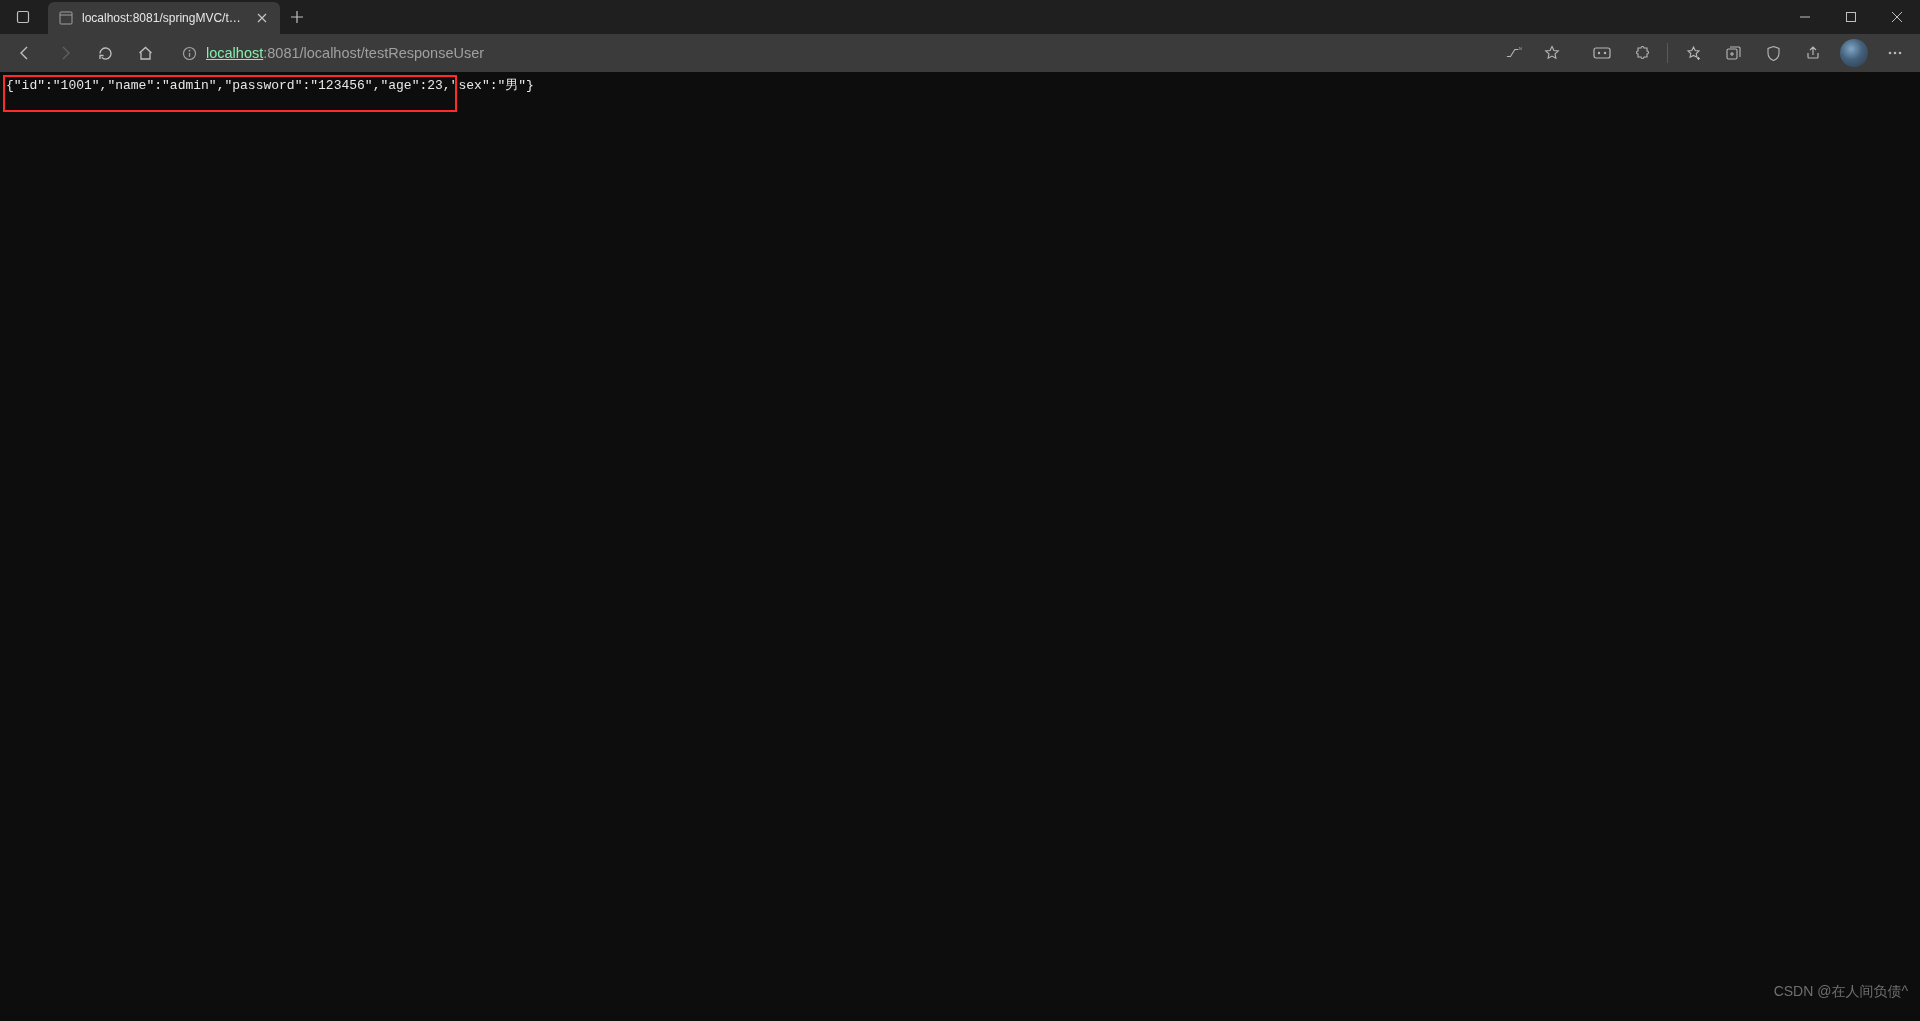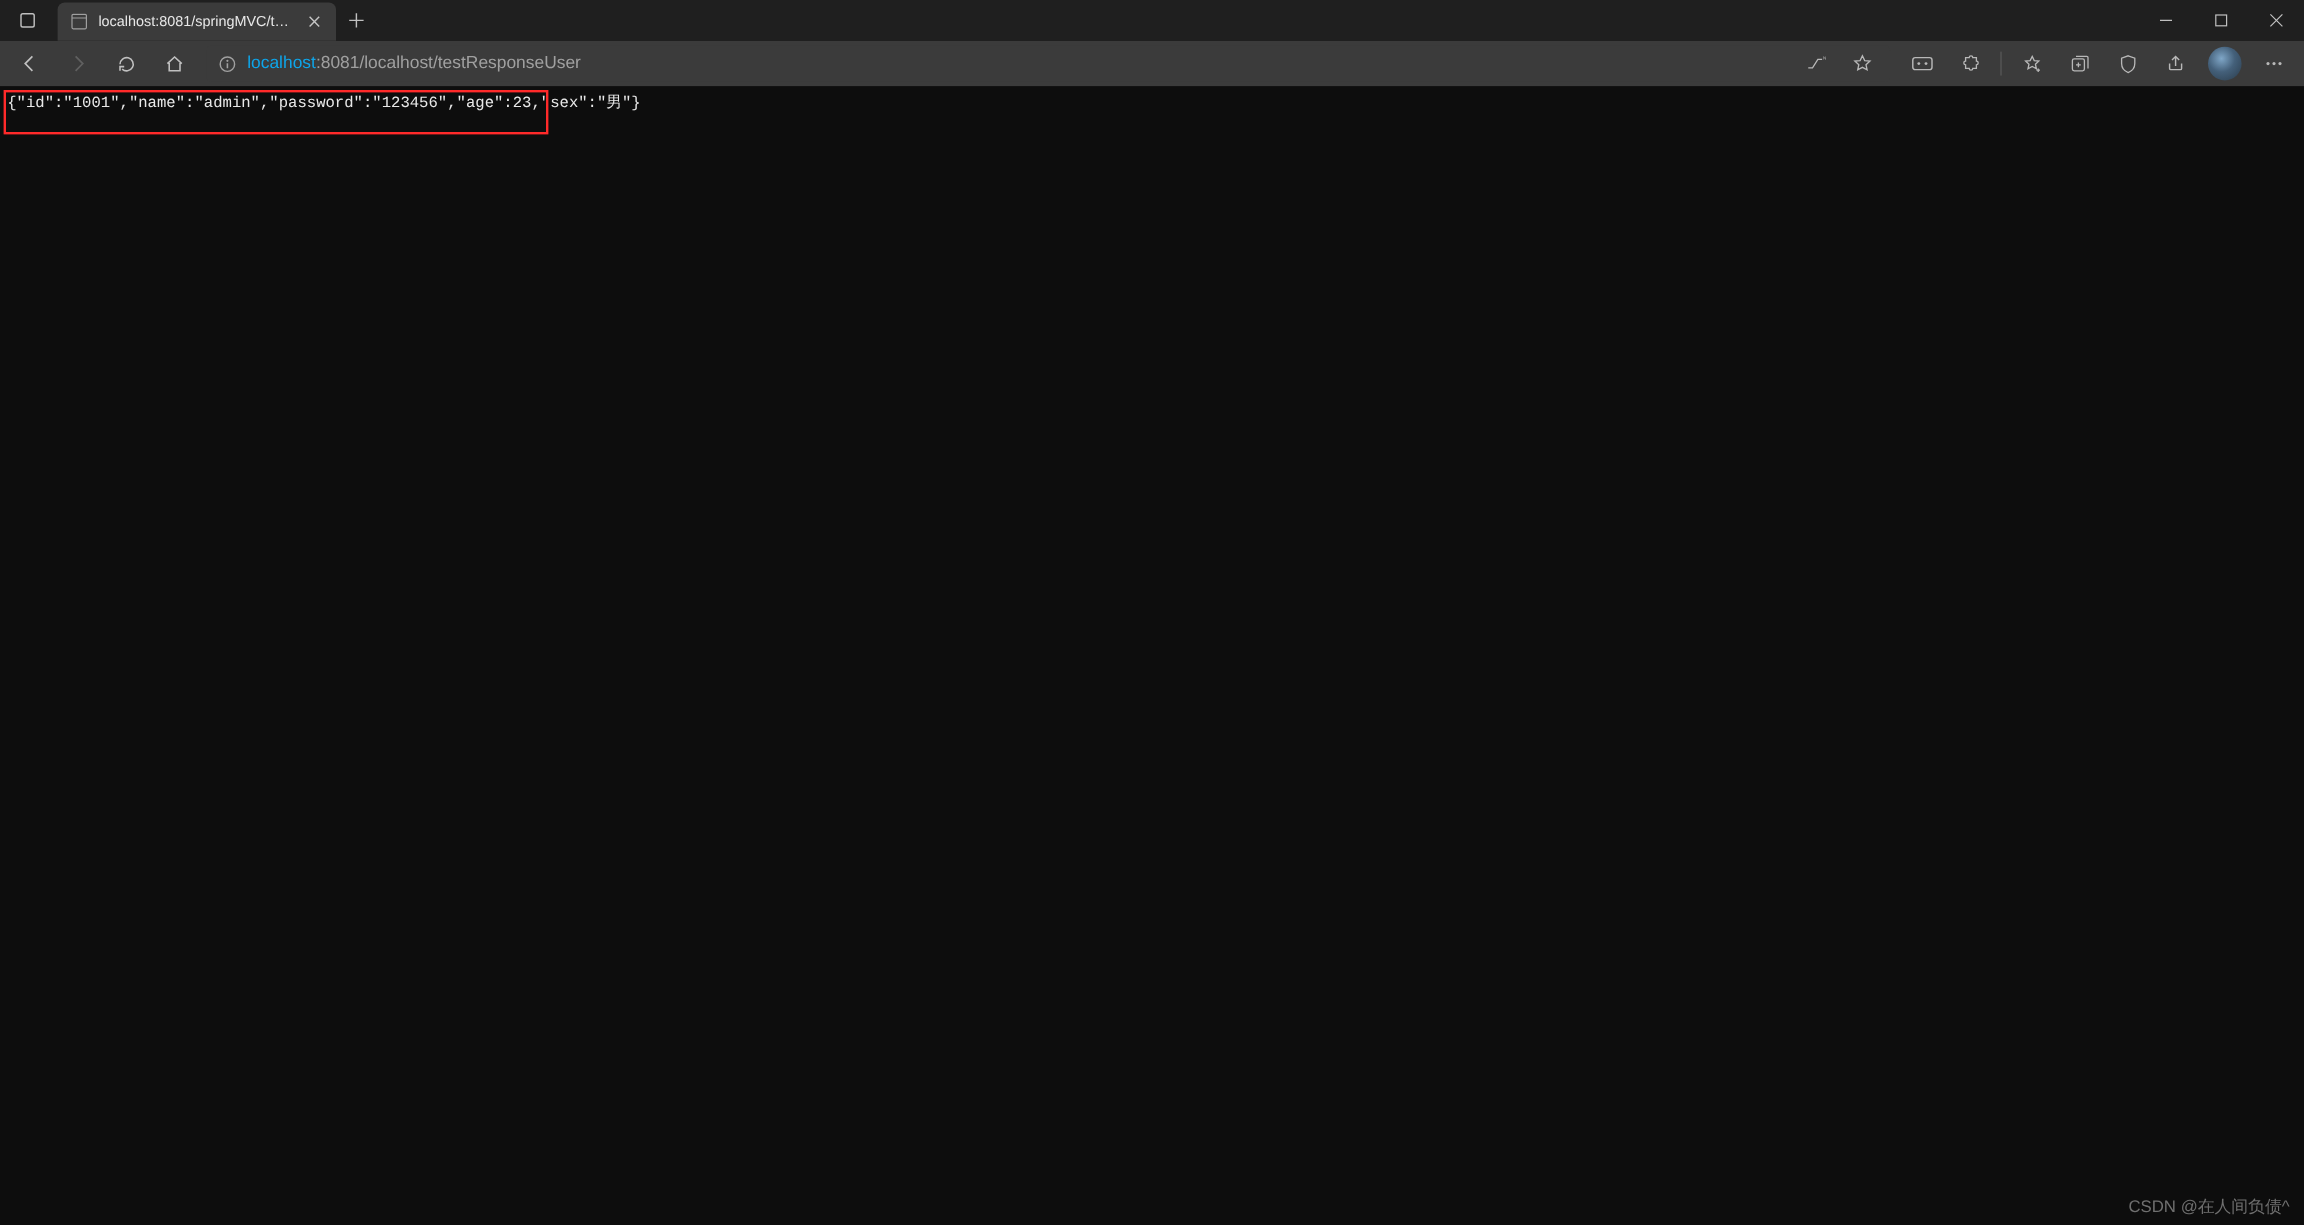--- a/index.html
+++ b/index.html
@@ -127,21 +127,22 @@
       align-items: center;
       justify-content: center;
       color: #a0a0a0;
     }
     .url-text {
       flex: 1;
       color: #a0a0a0;
       font-size: 14.5px;
     }
     .url-text .host {
-      color: #0ea5e9;
+      color: #86efac;
+      text-decoration: underline;
     }
     .toolbar-right {
       display: flex;
       align-items: center;
       gap: 2px;
     }
     .tb-btn {
       width: 38px;
       height: 34px;
       display: flex;
@@ -181,21 +182,21 @@
       top: 3px;
       left: 3px;
       width: 454px;
       height: 37px;
       border: 2px solid #ff2a2a;
       pointer-events: none;
     }
     .watermark {
       position: absolute;
       right: 12px;
-      bottom: 6px;
+      bottom: 20px;
       color: #6f6f6f;
       font-size: 14px;
     }
     svg { display: block; }
   </style>
 </head>
 <body>
 
 <div class="titlebar">
   <div class="tab-manager-btn">

